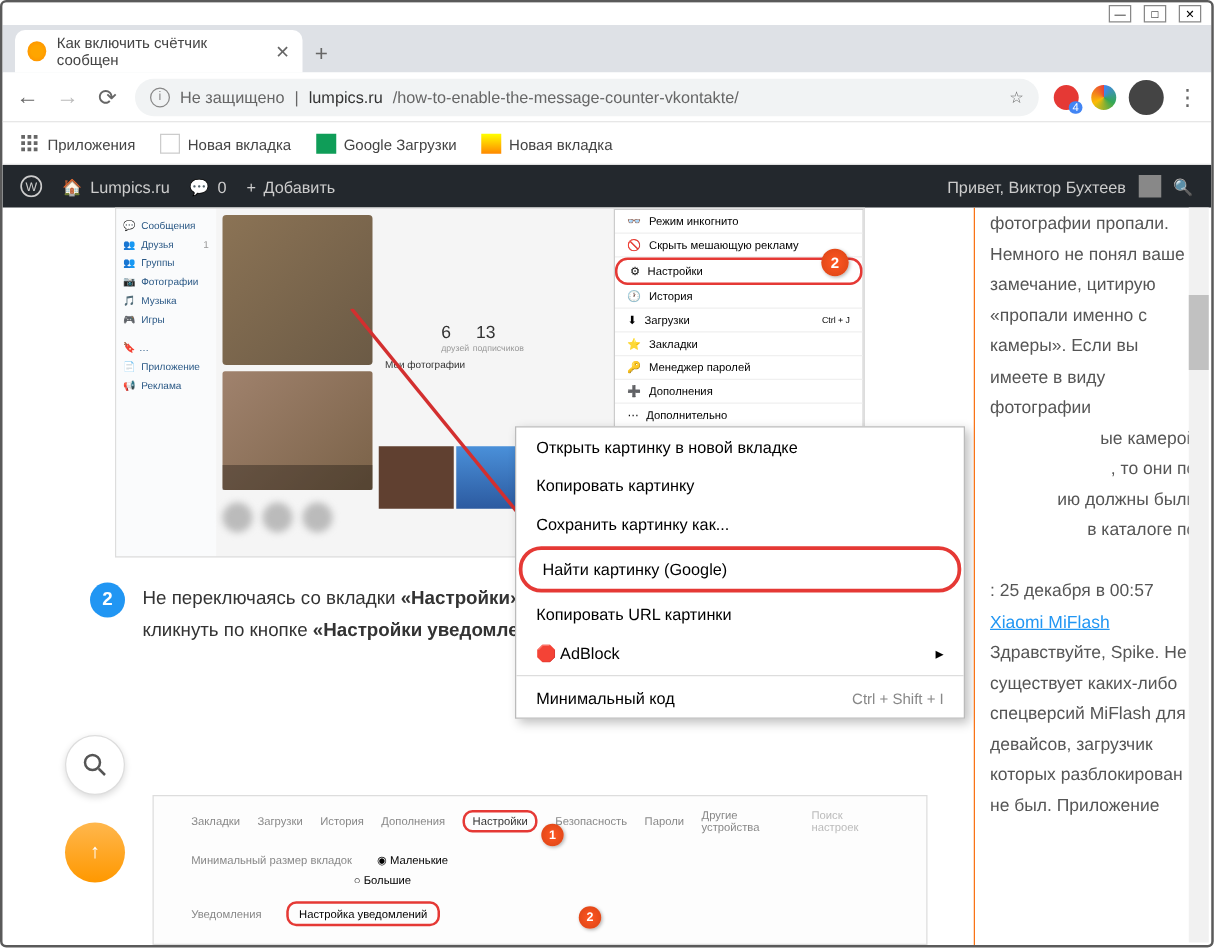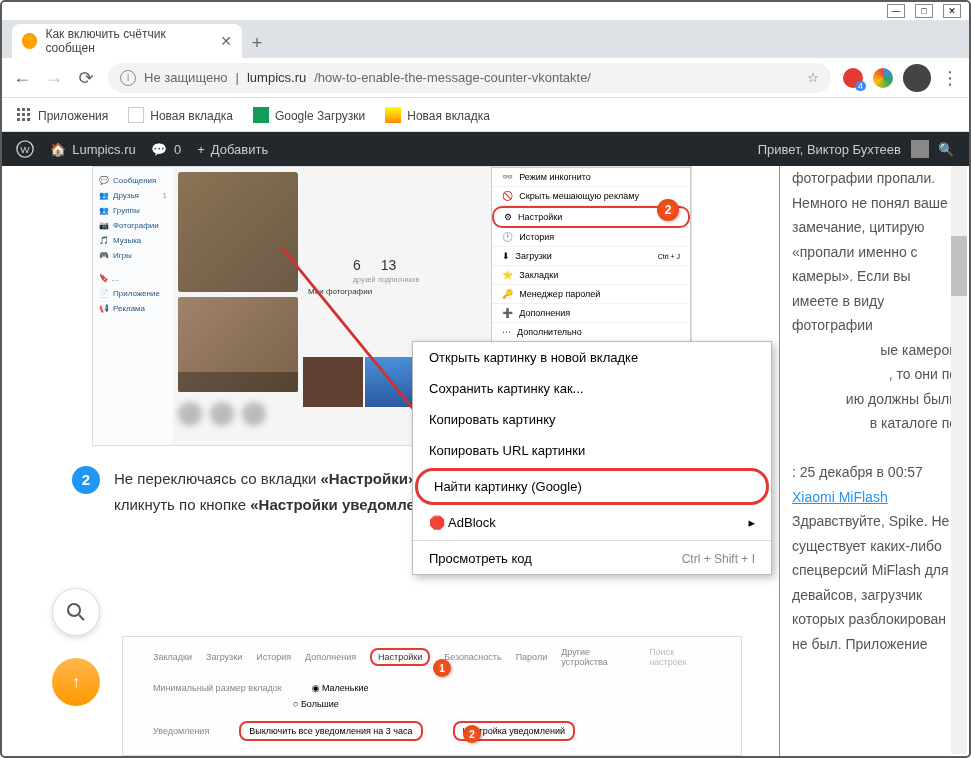--- a/index.html
+++ b/index.html
@@ -47,21 +47,21 @@
 .ctx-hl{border:3px solid #e53935;border-radius:18px;margin:2px}
 .ctx-sep{height:1px;background:#ddd;margin:2px 0}
 .step{display:flex;gap:14px;margin:20px 0 0 50px;font-size:15px;color:#333;line-height:1.7}
 .step-num{width:28px;height:28px;background:#2196f3;color:#fff;border-radius:50%;display:flex;align-items:center;justify-content:center;font-weight:bold;flex-shrink:0}
 .step-text{max-width:620px}
 .search-fab{position:absolute;left:50px;bottom:120px;width:48px;height:48px;background:#fff;border:1px solid #ddd;border-radius:50%;display:flex;align-items:center;justify-content:center;box-shadow:0 2px 6px rgba(0,0,0,0.15);cursor:pointer}
 .scroll-top{position:absolute;left:50px;bottom:50px;width:48px;height:48px;background:linear-gradient(#ffb74d,#ff9800);border-radius:50%;display:flex;align-items:center;justify-content:center;color:#fff;cursor:pointer}
 .screenshot2{position:absolute;bottom:0;left:120px;width:620px;height:120px;background:#fdfdfd;border:1px solid #ddd;font-size:9px}
 .ss2-tabs{display:flex;gap:14px;padding:10px 30px;color:#888;justify-content:center;align-items:center}
 .ss2-tab-hl{border:2px solid #e53935;border-radius:8px;padding:2px 6px;color:#333}
-.ss2-row{display:flex;align-items:center;padding:6px 30px;gap:30px}
+.ss2-row{display:flex;align-items:center;padding:6px 30px;gap:20px}
 .ss2-hl{border:2px solid #e53935;border-radius:8px;padding:3px 8px}
 .sidebar{width:190px;padding:0 12px;font-size:14px;color:#555;line-height:1.75;border-left:1px solid #f97316;overflow:hidden}
 .sidebar a{color:#2196f3;text-decoration:underline}
 .scrollbar{position:absolute;right:2px;top:164px;width:16px;bottom:2px;background:#f1f1f1}
 .scroll-thumb{width:100%;height:60px;background:#c1c1c1;position:absolute;top:70px}
 .blur-circles{position:absolute;left:85px;top:235px;display:flex;gap:8px}
 .blur-c{width:24px;height:24px;border-radius:50%;background:#bbb;filter:blur(3px)}
 </style>
 </head>
 <body>
@@ -204,38 +204,38 @@
           </defs>
           <line x1="0" y1="0" x2="220" y2="270" stroke="#d32f2f" stroke-width="3" marker-end="url(#ah)"></line>
         </svg>
     </div>
 
     <div class="ctx-menu">
       <div class="ctx-item">
           <span>Открыть картинку в новой вкладке</span>
         </div>
       <div class="ctx-item">
+          <span>Копировать картинку</span>
+        </div>
+      <div class="ctx-item">
           <span>Сохранить картинку как...</span>
-        </div>
-      <div class="ctx-item">
-          <span>Копировать картинку</span>
-        </div>
-      <div class="ctx-item">
-          <span>Копировать URL картинки</span>
         </div>
       <div class="ctx-item ctx-hl">
           <span>Найти картинку (Google)</span>
         </div>
       <div class="ctx-item">
+          <span>Копировать URL картинки</span>
+        </div>
+      <div class="ctx-item">
           <span>🛑 <span>AdBlock</span></span>
           <span>▸</span>
         </div>
       <div class="ctx-sep"></div>
       <div class="ctx-item">
-          <span>Просмотреть код</span>
+          <span>Минимальный код</span>
           <span style="color:#888;font-size:12px">Ctrl + Shift + I</span>
         </div>
     </div>
 
     <div class="step">
       <div class="step-num">2</div>
       <div class="step-text">
         <span>Не переключаясь со вкладки </span><b>«Настройки»</b><span>, блока </span><b>«Уведомления»</b><span>. Тут необходимо кликнуть по кнопке </span><b>«Настройки уведомлений»</b><span>.</span>
       </div>
     </div>
@@ -267,21 +267,20 @@
         <span style="color:#888">Минимальный размер вкладок</span>
         <span>◉ <span>Маленькие</span></span>
       </div>
       <div class="ss2-row" style="padding-top:0">
         <span style="width:110px"></span>
         <span>○ <span>Большие</span></span>
       </div>
       <div class="badge-num" style="left:340px;top:88px;width:18px;height:18px;font-size:10px">2</div>
       <div class="ss2-row">
         <span style="color:#888">Уведомления</span>
-        <span class="ss2-hl">Выключить все уведомления на 3 часа</span>
         <span class="ss2-hl">Настройка уведомлений</span>
       </div>
     </div>
   </div>
 
   <div class="sidebar">
     <p>фотографии пропали. Немного не понял ваше замечание, цитирую «пропали именно с камеры». Если вы имеете в виду фотографии</p>
     <p style="text-align:right">ые камерой</p>
     <p style="text-align:right">, то они по</p>
     <p style="text-align:right">ию должны были</p>

